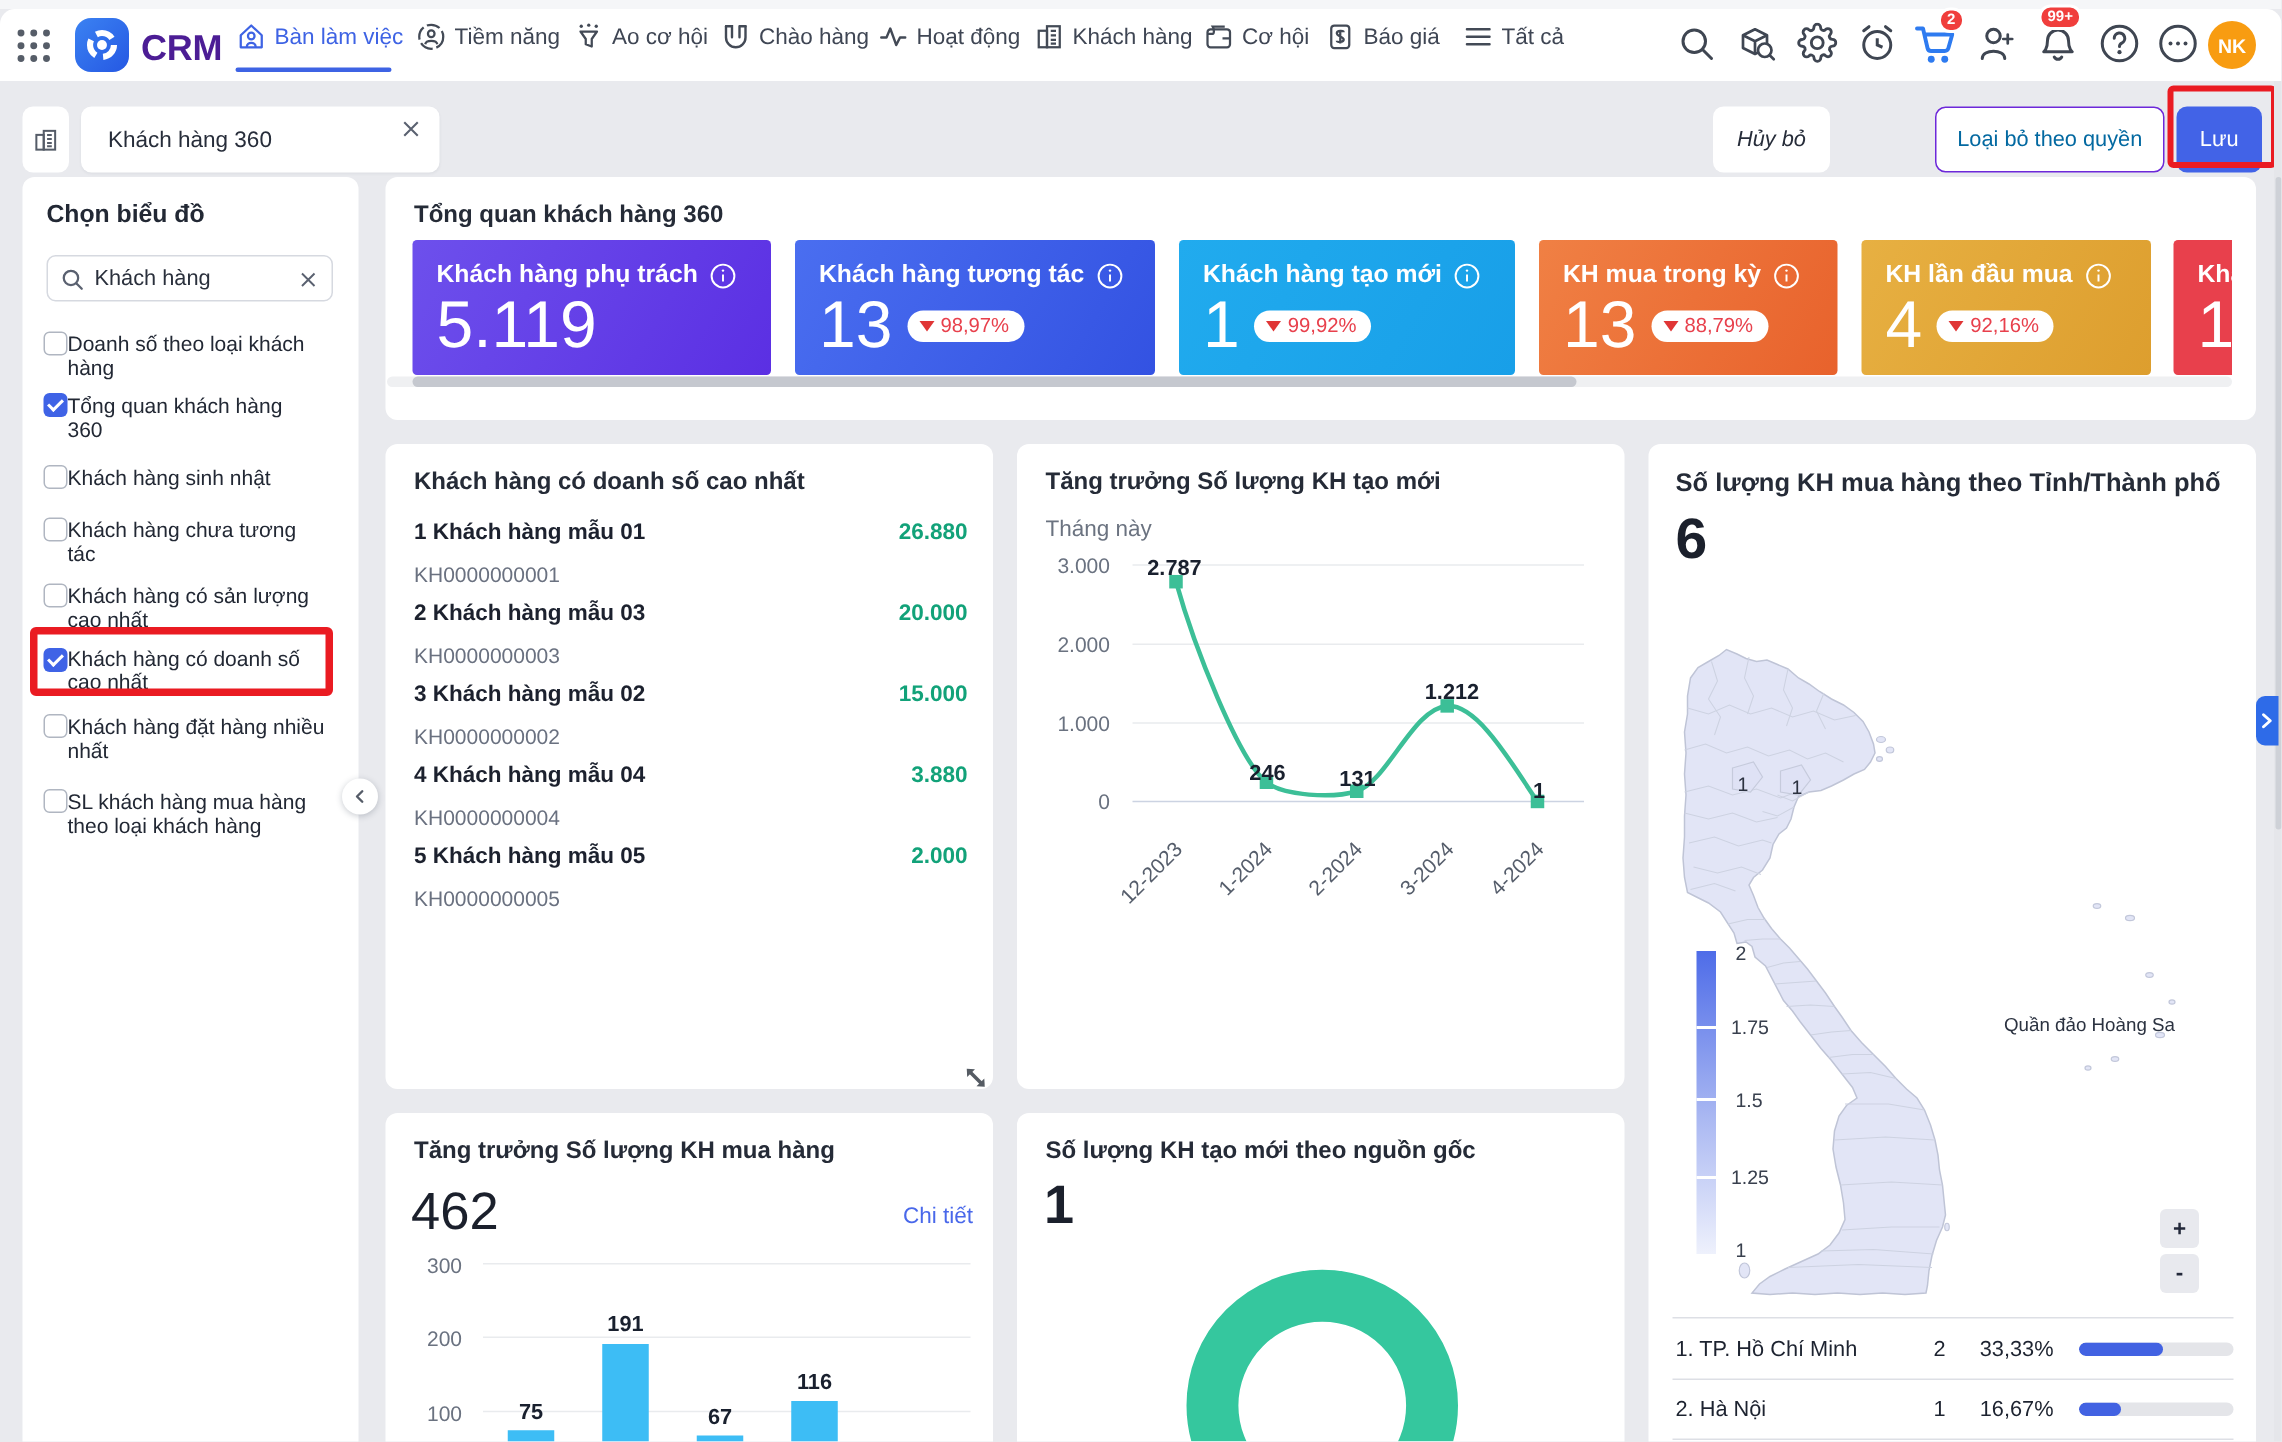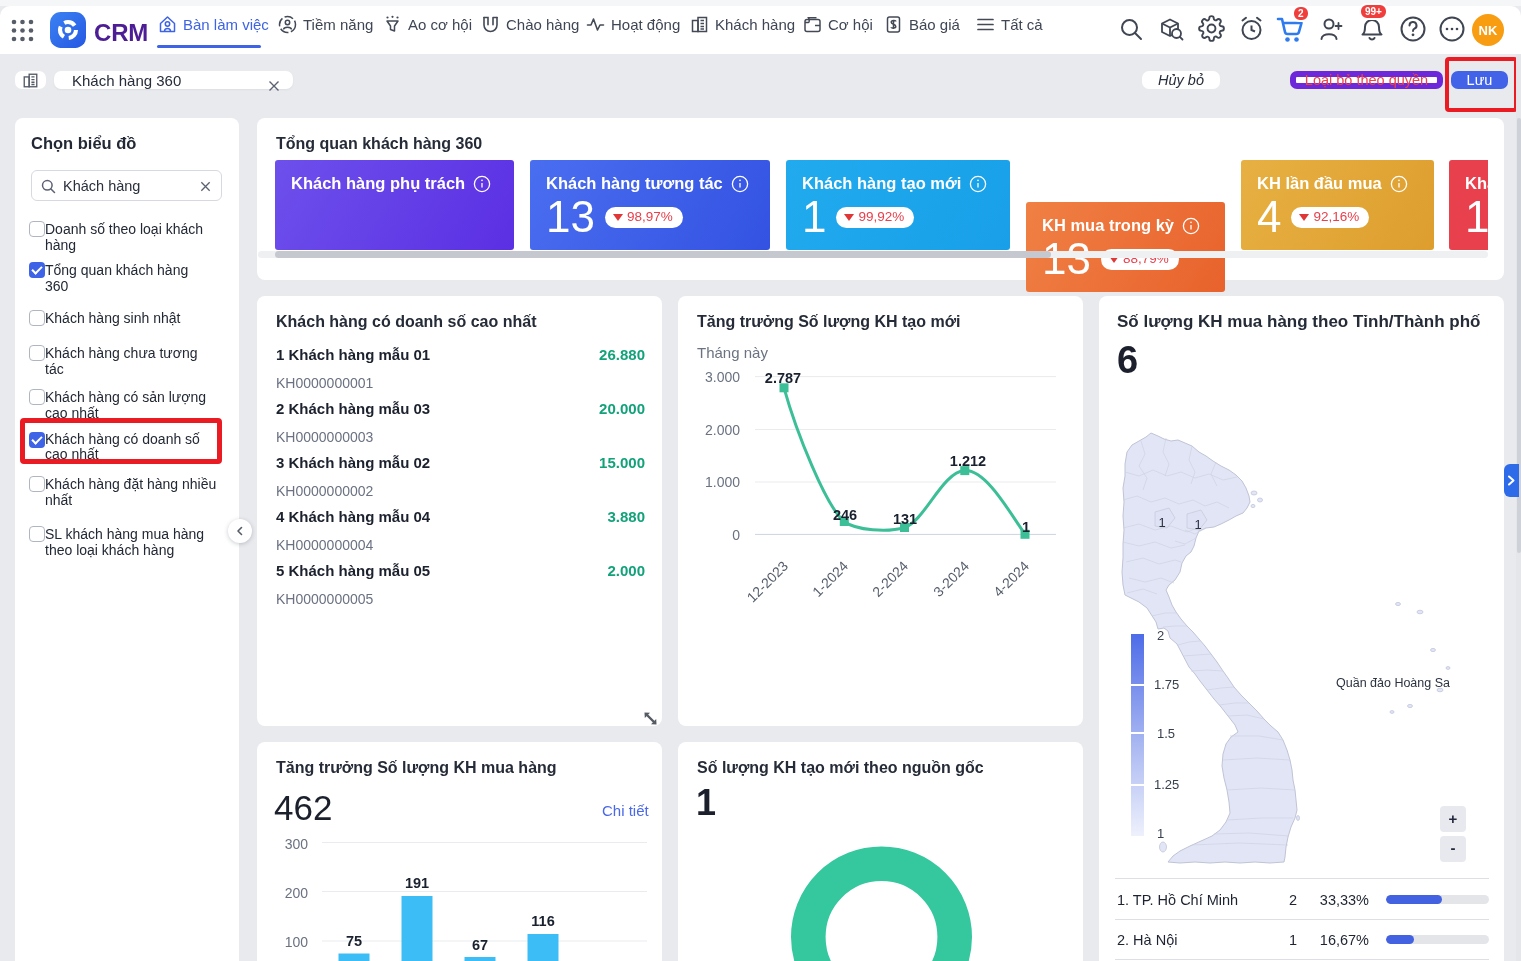--- a/index.html
+++ b/index.html
@@ -13,21 +13,21 @@
 .nav { position:absolute; left:0; top:6px; width:1521px; height:48px; background:#fff; border-radius:10px 10px 0 0; }
 .nav-item { position:absolute; top:0; height:48px; display:flex; align-items:center; gap:6px; font-size:15px; color:#3f4654; }
 .nav-item svg { flex:0 0 auto; }
 .crm { position:absolute; left:94px; top:19px; font-size:24px; font-weight:700; color:#4c1d95; letter-spacing:-0.2px;text-align:center; }
 .logo { position:absolute; left:50px; top:12px; }
 .underline { position:absolute; left:157px; top:45px; width:104px; height:3px; background:#3e63e4; border-radius:2px; }
 .icn { position:absolute; top:15px; }
 .badge { position:absolute; background:#f03e3c; color:#fff; font-size:10px; font-weight:700; border-radius:8px; padding:1px 4px; border:2px solid #fff; }
 .avatar { position:absolute; left:1472px; top:14px; width:32px; height:32px; border-radius:50%; background:#f89c11; color:#fff; font-weight:700; font-size:13px; display:flex; align-items:center; justify-content:center; }
 
-.tbbtn { position:absolute; top:71px; height:18px; background:#fff; border-radius:7px; display:flex; align-items:center; justify-content:center; font-size:14.5px; color:#272d3a; }
+.tbbtn { position:absolute; top:71px; height:44px; background:#fff; border-radius:7px; display:flex; align-items:center; justify-content:center; font-size:14.5px; color:#272d3a; }
 
 .sidebar { position:absolute; left:15px; top:118px; width:224px; height:853px; background:#fff; border-radius:8px; }
 .sb-title { position:absolute; left:31px; top:134px; font-size:16.5px; font-weight:700; color:#222834; }
 .sb-search { position:absolute; left:31px; top:170px; width:191px; height:31px; border:1px solid #d6d9e0; border-radius:6px; background:#fff; }
 .sb-item { position:absolute; left:29px; width:210px; display:flex; font-size:14px; color:#222834; line-height:16px; }
 .sb-item span+span { white-space:nowrap; }
 .cb { flex:0 0 auto; width:16px; height:16px; border:1.5px solid #b0b6c1; border-radius:4px; background:#fff; margin-top:0px; }
 .cbc { flex:0 0 auto; width:16px; height:16px; border-radius:4px; background:#3f63e6; margin-top:0px; position:relative; }
 .cbc:after { content:""; position:absolute; left:5px; top:2px; width:4px; height:8px; border:solid #fff; border-width:0 2px 2px 0; transform:rotate(45deg); }
 
@@ -169,21 +169,21 @@
     <svg width="17" height="17" viewBox="0 0 19 19" fill="none" stroke="#555c68" stroke-width="1.5">
       <rect x="2.5" y="5.5" width="5.5" height="11"></rect>
       <rect x="8" y="2.5" width="8.5" height="14"></rect>
       <path d="M10.5 5.5 L14 5.5 M10.5 8.5 L14 8.5 M10.5 11.5 L14 11.5 M10.5 14 L14 14"></path>
     </svg>
   </div>
 <div class="tbbtn" style="left:54px; width:239px; justify-content:flex-start; padding-left:18px; box-shadow:0 1px 2px rgba(40,50,70,.06); font-size:15px;">Khách hàng 360<svg style="position:absolute; right:12px; top:8px;" width="14" height="14" viewBox="0 0 14 14" stroke="#5a6170" stroke-width="1.4">
       <path d="M2.5 2.5 L11.5 11.5 M11.5 2.5 L2.5 11.5"></path>
     </svg></div>
 <div class="tbbtn" style="left:1142px; width:78px;font-style:italic;">Hủy bỏ</div>
-<div class="tbbtn" style="left:1290px; width:153px; border:6px solid #6d28d9; color:#ef4444;">Loại bỏ theo quyền</div>
+<div class="tbbtn" style="left:1290px; width:153px; border:1px solid #6d28d9; color:#0369a1;">Loại bỏ theo quyền</div>
 <div class="tbbtn" style="left:1451px; width:57px; background:#4263e7; color:#fff;">Lưu</div>
 <div class="redbox" style="left:1445px; top:57px; width:73px; height:55px;"></div>
 <div class="sidebar"></div>
 <div class="sb-title">Chọn biểu đồ</div>
 <div class="sb-search">
     <svg style="position:absolute; left:9px; top:8px;" width="15" height="15" viewBox="0 0 15 15" fill="none" stroke="#5a6170" stroke-width="1.5">
       <circle cx="6.3" cy="6.3" r="4.8"></circle>
       <path d="M10 10 L13.5 13.5" stroke-linecap="round"></path>
     </svg>
     <span style="position:absolute; left:31px; top:7px; font-size:14.5px; color:#2a303c;">Khách hàng</span>
@@ -230,38 +230,39 @@
     </svg>
   </div>
 <div class="panel" style="left:257px; top:118px; width:1247px; height:162px; overflow:hidden;"></div>
 <div class="abs ptitle" style="left:276px; top:135px;">Tổng quan khách hàng 360</div>
 <div class="card" style="left:275px; width:239px; background:linear-gradient(120deg,#6d50ec,#5b2fe3);">
     <div class="ct">Khách hàng phụ trách <svg width="18" height="18" viewBox="0 0 18 18" fill="none" stroke="#fff" stroke-width="1.3">
         <circle cx="9" cy="9" r="7.6"></circle>
         <path d="M9 8 L9 12.6"></path>
         <circle cx="9" cy="5.4" r="0.8" fill="#fff" stroke="none"></circle>
       </svg></div>
+    <div class="cv">5.119</div>
   </div>
 <div class="card" style="left:530px; width:240px; background:linear-gradient(120deg,#4a6ef0,#3352e2);">
     <div class="ct">Khách hàng tương tác <svg width="18" height="18" viewBox="0 0 18 18" fill="none" stroke="#fff" stroke-width="1.3">
         <circle cx="9" cy="9" r="7.6"></circle>
         <path d="M9 8 L9 12.6"></path>
         <circle cx="9" cy="5.4" r="0.8" fill="#fff" stroke="none"></circle>
       </svg></div>
     <div class="cv">13<span class="pill"><span class="tri"></span>98,97%</span></div>
   </div>
 <div class="card" style="left:786px; width:224px; background:linear-gradient(120deg,#21abee,#189fe8);">
     <div class="ct">Khách hàng tạo mới <svg width="18" height="18" viewBox="0 0 18 18" fill="none" stroke="#fff" stroke-width="1.3">
         <circle cx="9" cy="9" r="7.6"></circle>
         <path d="M9 8 L9 12.6"></path>
         <circle cx="9" cy="5.4" r="0.8" fill="#fff" stroke="none"></circle>
       </svg></div>
     <div class="cv" style="color:#fff;">1<span class="pill"><span class="tri"></span>99,92%</span></div>
   </div>
-<div class="card" style="left:1026px; width:199px; background:linear-gradient(120deg,#f08044,#e8622c);margin-top:42px;">
+<div class="card" style="left:1026px; width:199px; background:linear-gradient(120deg,#f08044,#e8622c);">
     <div class="ct">KH mua trong kỳ <svg width="18" height="18" viewBox="0 0 18 18" fill="none" stroke="#fff" stroke-width="1.3">
         <circle cx="9" cy="9" r="7.6"></circle>
         <path d="M9 8 L9 12.6"></path>
         <circle cx="9" cy="5.4" r="0.8" fill="#fff" stroke="none"></circle>
       </svg></div>
     <div class="cv">13<span class="pill"><span class="tri"></span>88,79%</span></div>
   </div>
 <div class="card" style="left:1241px; width:193px; background:linear-gradient(120deg,#e7b042,#dd9e2e);">
     <div class="ct">KH lần đầu mua <svg width="18" height="18" viewBox="0 0 18 18" fill="none" stroke="#fff" stroke-width="1.3">
         <circle cx="9" cy="9" r="7.6"></circle>

